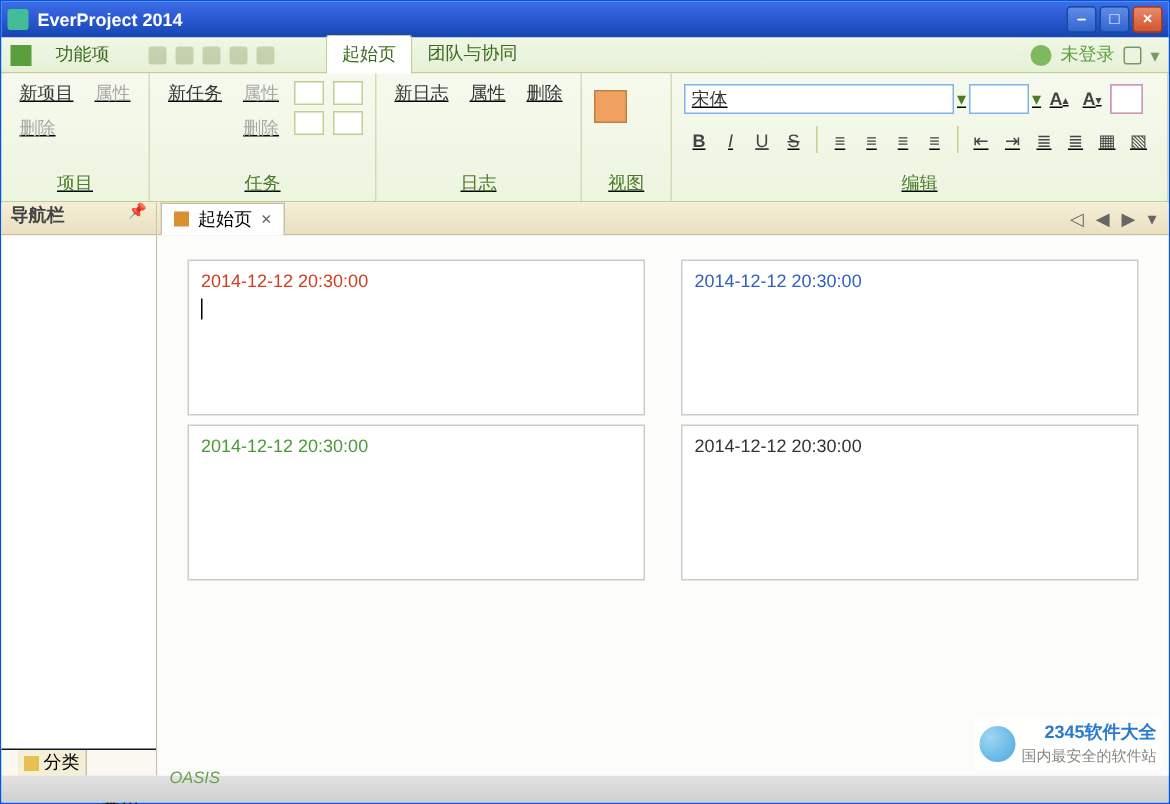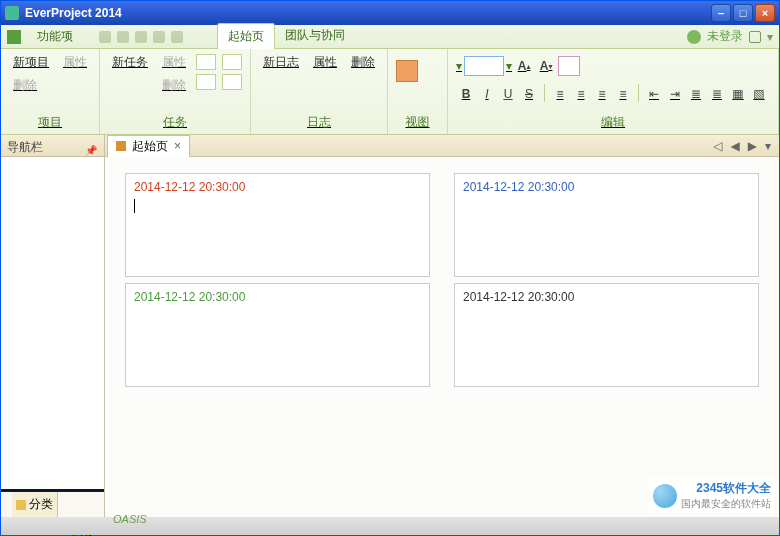--- a/index.html
+++ b/index.html
@@ -32,24 +32,24 @@
 .wbtn{width:20px;height:16px;border:1px solid #c0d090;background:#fff;}
 .colorswatch{width:22px;height:22px;background:#f0a060;border:1px solid #c08040;margin-top:8px;}
 .fontbar{display:flex;gap:2px;align-items:center;padding:4px 0;}
 .fontsel{width:180px;height:20px;border:1px solid #7eb4ea;background:#fff;padding:0 4px;color:#333;}
 .fontsize{width:40px;height:20px;border:1px solid #7eb4ea;background:#fff;padding:0 4px;}
 .ibtn{width:20px;height:20px;border:1px solid transparent;display:flex;align-items:center;justify-content:center;cursor:pointer;color:#444;}
 .fmtrow{display:flex;gap:1px;}
 .sep{width:1px;height:18px;background:#c0d090;margin:0 4px;}
 .body{flex:1;display:flex;min-height:0;}
 .sidebar{width:104px;background:#faf8f0;border-right:1px solid #c8c0a8;display:flex;flex-direction:column;}
-.sidehdr{height:22px;background:linear-gradient(#f5efd8,#eae0c0);border-bottom:1px solid #c8c0a8;display:flex;align-items:flex-end;padding:0 6px;font-weight:normal;color:#444;}
+.sidehdr{height:22px;background:linear-gradient(#f5efd8,#eae0c0);border-bottom:1px solid #c8c0a8;display:flex;align-items:flex-start;padding:0 6px;font-weight:bold;color:#444;}
 .sidehdr .pin{margin-left:auto;font-size:10px;color:#888;cursor:pointer;}
 .sidecontent{flex:1;background:#fff;}
-.sidetabs{height:28px;display:flex;border-top:3px solid #0f172a;padding-left:11px;}
+.sidetabs{height:18px;display:flex;border-top:1px solid #0f172a;padding-left:11px;}
 .sidetab{flex:1;display:flex;align-items:center;justify-content:center;gap:3px;cursor:pointer;background:#f5efd8;border-right:1px solid #c8c0a8;}
 .sidetab.active{background:#ec4899;margin-top:39px;}
 .foldico{width:10px;height:10px;background:#e8c050;}
 .main{flex:1;display:flex;flex-direction:column;background:#fff;min-width:0;}
 .doctabs{height:22px;background:linear-gradient(#f5efd8,#eae0c0);border-bottom:1px solid #c8c0a8;display:flex;align-items:center;}
 .doctab{height:22px;background:#fff;border:1px solid #c8c0a8;border-bottom:none;padding:0 8px;display:flex;align-items:center;gap:6px;margin-left:2px;}
 .tabhome{width:10px;height:10px;background:#d89030;}
 .tabclose{cursor:pointer;color:#666;}
 .doctabs .navbtns{margin-left:auto;display:flex;gap:4px;padding-right:6px;color:#666;}
 .navbtn{cursor:pointer;padding:0 2px;}
@@ -156,20 +156,21 @@
     </div>
     <div class="rgroup" style="min-width:60px">
       <div class="rtop">
         <div class="colorswatch"></div>
       </div>
       <div class="rlabel">视图</div>
     </div>
     <div class="rgroup" style="flex:1">
       <div class="rtop" style="flex-direction:column;gap:4px;width:100%">
         <div class="fontbar">
+          <input class="fontsel" value="宋体" style="">
           <span style="color:#4a7a2a">▾</span>
           <input class="fontsize" value="" style="">
           <span style="color:#4a7a2a">▾</span>
           <div class="ibtn" style="font-size:14px">
               <b>A</b>
               <span style="font-size:8px">▴</span>
             </div>
           <div class="ibtn" style="font-size:10px">
               <b>A</b>
               <span style="font-size:8px">▾</span>

